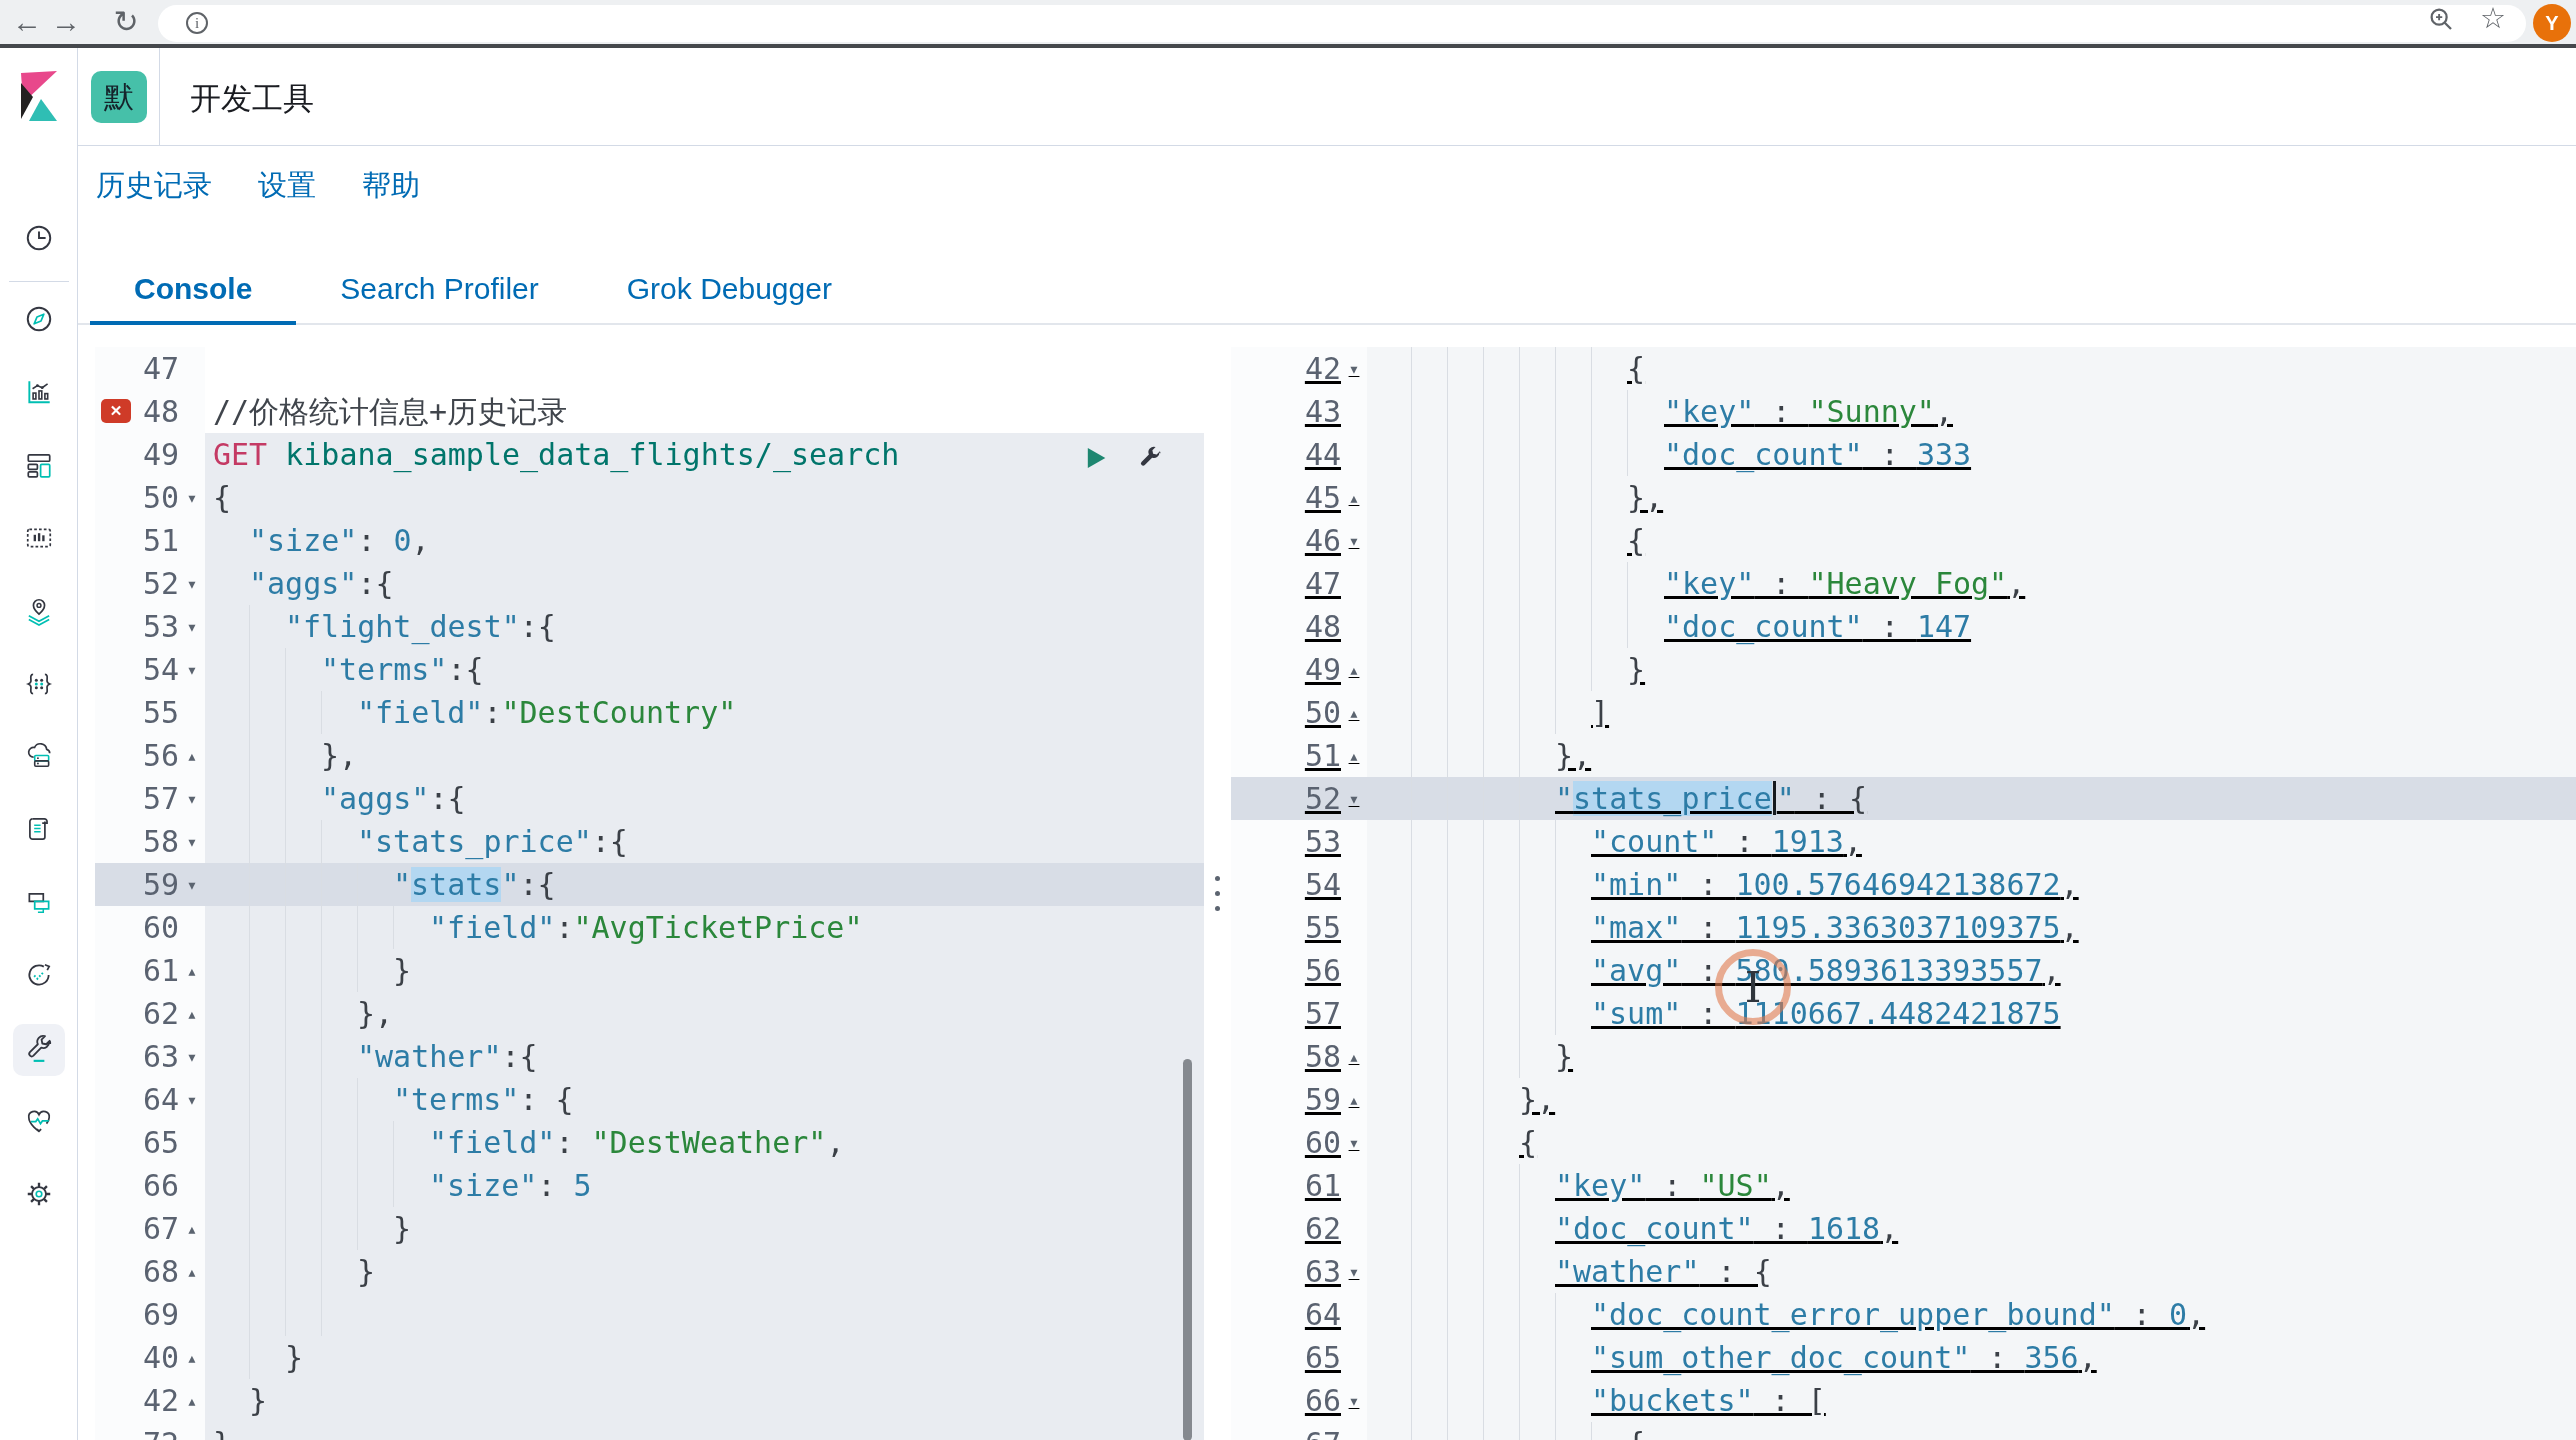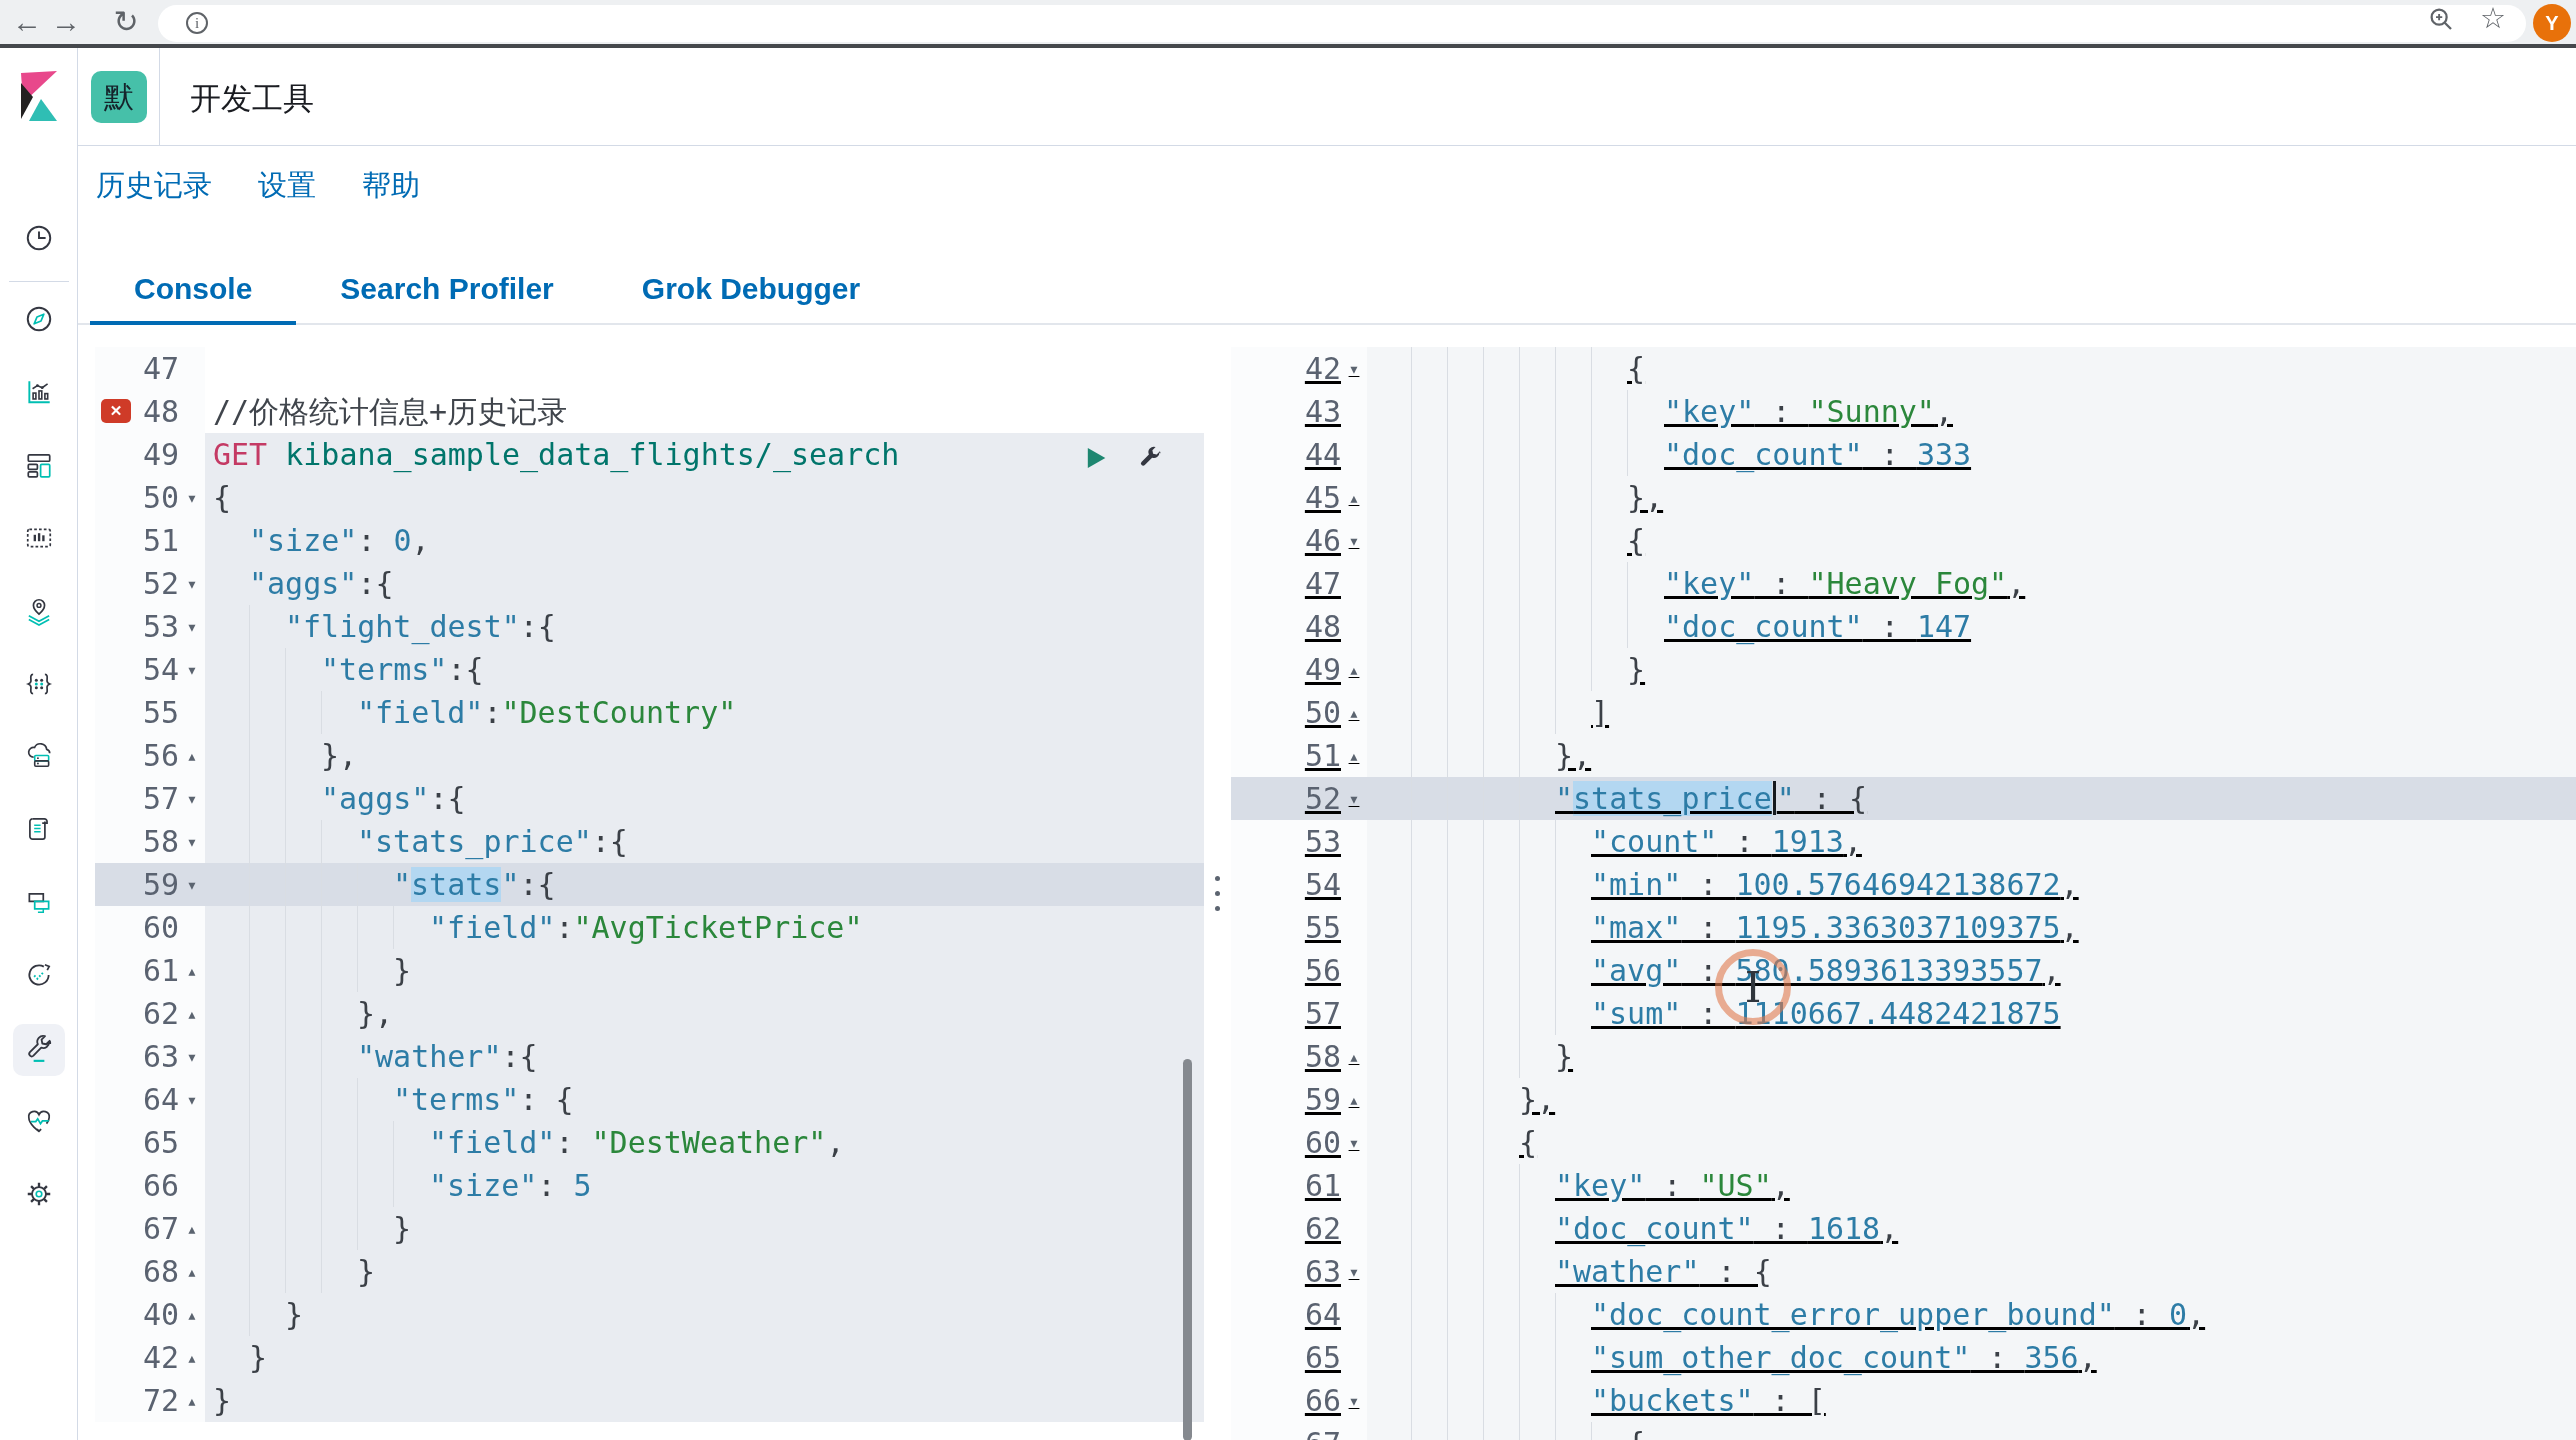--- a/index.html
+++ b/index.html
@@ -47,21 +47,21 @@
   .sb-item.selected { background:#eff1f6; }
   .sb-divider { position:absolute; left:9px; width:60px; height:1px; background:#d3dae6; }
 
   
   .content-top { position:absolute; left:78px; top:146px; right:0; height:179px; background:#fff; }
   .links { position:absolute; left:18px; top:20px; display:flex; gap:46px; }
   .clink { font-size:29px; color:#006bb4; cursor:pointer; }
   .tabs-bar { position:absolute; left:0; right:0; top:113px; height:66px;
               border-bottom:2px solid #e2e6ec; padding-left:12px; }
   .tab { position:relative; display:inline-block; height:66px; line-height:60px;
-         padding:0 44px; font-size:30px; color:#006bb4; cursor:pointer;font-weight:bold; }
+         padding:0 44px; font-size:30px; color:#006bb4; cursor:pointer; }
   .tab.active { font-weight:bold; }
   .tab.active::after { content:""; position:absolute; left:0; right:0; bottom:-2px;
                        height:6px; background:#006bb4; }
 
   
   .editor-area { position:absolute; left:78px; top:325px; right:0; bottom:0; background:#fff; }
   .pane { position:absolute; top:0; bottom:0; overflow:hidden; padding-top:22px; }
   .left-pane  { left:17px;  width:1109px; }
   .right-pane { left:1153px; right:0;text-decoration:underline; }
   .row { display:flex; height:43px; line-height:43px;
@@ -290,20 +290,21 @@
         <div class="row req active"><div class="gcell"><span class="lnum">59</span><span class="fold">▾</span></div><div class="ccell"><i class="guide" style="left: 44px;"></i><i class="guide" style="left: 80px;"></i><i class="guide" style="left: 116px;"></i><i class="guide" style="left: 152px;"></i><span class="code" style="padding-left: 188px;"><span class="tk-k">"</span><span class="tk-sel">stats</span><span class="tk-k">"</span><span class="tk-p">:{</span></span></div></div>
         <div class="row req"><div class="gcell"><span class="lnum">60</span><span class="fold"></span></div><div class="ccell"><i class="guide" style="left: 44px;"></i><i class="guide" style="left: 80px;"></i><i class="guide" style="left: 116px;"></i><i class="guide" style="left: 152px;"></i><i class="guide" style="left: 188px;"></i><span class="code" style="padding-left: 224px;"><span class="tk-k">"field"</span><span class="tk-p">:</span><span class="tk-s">"AvgTicketPrice"</span></span></div></div>
         <div class="row req"><div class="gcell"><span class="lnum">61</span><span class="fold">▴</span></div><div class="ccell"><i class="guide" style="left: 44px;"></i><i class="guide" style="left: 80px;"></i><i class="guide" style="left: 116px;"></i><i class="guide" style="left: 152px;"></i><span class="code" style="padding-left: 188px;"><span class="tk-p">}</span></span></div></div>
         <div class="row req"><div class="gcell"><span class="lnum">62</span><span class="fold">▴</span></div><div class="ccell"><i class="guide" style="left: 44px;"></i><i class="guide" style="left: 80px;"></i><i class="guide" style="left: 116px;"></i><span class="code" style="padding-left: 152px;"><span class="tk-p">},</span></span></div></div>
         <div class="row req"><div class="gcell"><span class="lnum">63</span><span class="fold">▾</span></div><div class="ccell"><i class="guide" style="left: 44px;"></i><i class="guide" style="left: 80px;"></i><i class="guide" style="left: 116px;"></i><span class="code" style="padding-left: 152px;"><span class="tk-k">"wather"</span><span class="tk-p">:{</span></span></div></div>
         <div class="row req"><div class="gcell"><span class="lnum">64</span><span class="fold">▾</span></div><div class="ccell"><i class="guide" style="left: 44px;"></i><i class="guide" style="left: 80px;"></i><i class="guide" style="left: 116px;"></i><i class="guide" style="left: 152px;"></i><span class="code" style="padding-left: 188px;"><span class="tk-k">"terms"</span><span class="tk-p">: {</span></span></div></div>
         <div class="row req"><div class="gcell"><span class="lnum">65</span><span class="fold"></span></div><div class="ccell"><i class="guide" style="left: 44px;"></i><i class="guide" style="left: 80px;"></i><i class="guide" style="left: 116px;"></i><i class="guide" style="left: 152px;"></i><i class="guide" style="left: 188px;"></i><span class="code" style="padding-left: 224px;"><span class="tk-k">"field"</span><span class="tk-p">: </span><span class="tk-s">"DestWeather"</span><span class="tk-p">,</span></span></div></div>
         <div class="row req"><div class="gcell"><span class="lnum">66</span><span class="fold"></span></div><div class="ccell"><i class="guide" style="left: 44px;"></i><i class="guide" style="left: 80px;"></i><i class="guide" style="left: 116px;"></i><i class="guide" style="left: 152px;"></i><i class="guide" style="left: 188px;"></i><span class="code" style="padding-left: 224px;"><span class="tk-k">"size"</span><span class="tk-p">: </span><span class="tk-num">5</span></span></div></div>
         <div class="row req"><div class="gcell"><span class="lnum">67</span><span class="fold">▴</span></div><div class="ccell"><i class="guide" style="left: 44px;"></i><i class="guide" style="left: 80px;"></i><i class="guide" style="left: 116px;"></i><i class="guide" style="left: 152px;"></i><span class="code" style="padding-left: 188px;"><span class="tk-p">}</span></span></div></div>
         <div class="row req"><div class="gcell"><span class="lnum">68</span><span class="fold">▴</span></div><div class="ccell"><i class="guide" style="left: 44px;"></i><i class="guide" style="left: 80px;"></i><i class="guide" style="left: 116px;"></i><span class="code" style="padding-left: 152px;"><span class="tk-p">}</span></span></div></div>
+        <div class="row req"><div class="gcell"><span class="lnum">69</span><span class="fold"></span></div><div class="ccell"><i class="guide" style="left: 44px;"></i><i class="guide" style="left: 80px;"></i><i class="guide" style="left: 116px;"></i><span class="code" style="padding-left: 8px;"></span></div></div>
         <div class="row req"><div class="gcell"><span class="lnum">40</span><span class="fold">▴</span></div><div class="ccell"><i class="guide" style="left: 44px;"></i><span class="code" style="padding-left: 80px;"><span class="tk-p">}</span></span></div></div>
         <div class="row req"><div class="gcell"><span class="lnum">42</span><span class="fold">▴</span></div><div class="ccell"><span class="code" style="padding-left: 44px;"><span class="tk-p">}</span></span></div></div>
         <div class="row req"><div class="gcell"><span class="lnum">72</span><span class="fold">▴</span></div><div class="ccell"><span class="code" style="padding-left: 8px;"><span class="tk-p">}</span></span></div></div>
       </div>
     <div class="divider">
       <div class="dots">
           <i></i>
           <i></i>
           <i></i>
         </div>

